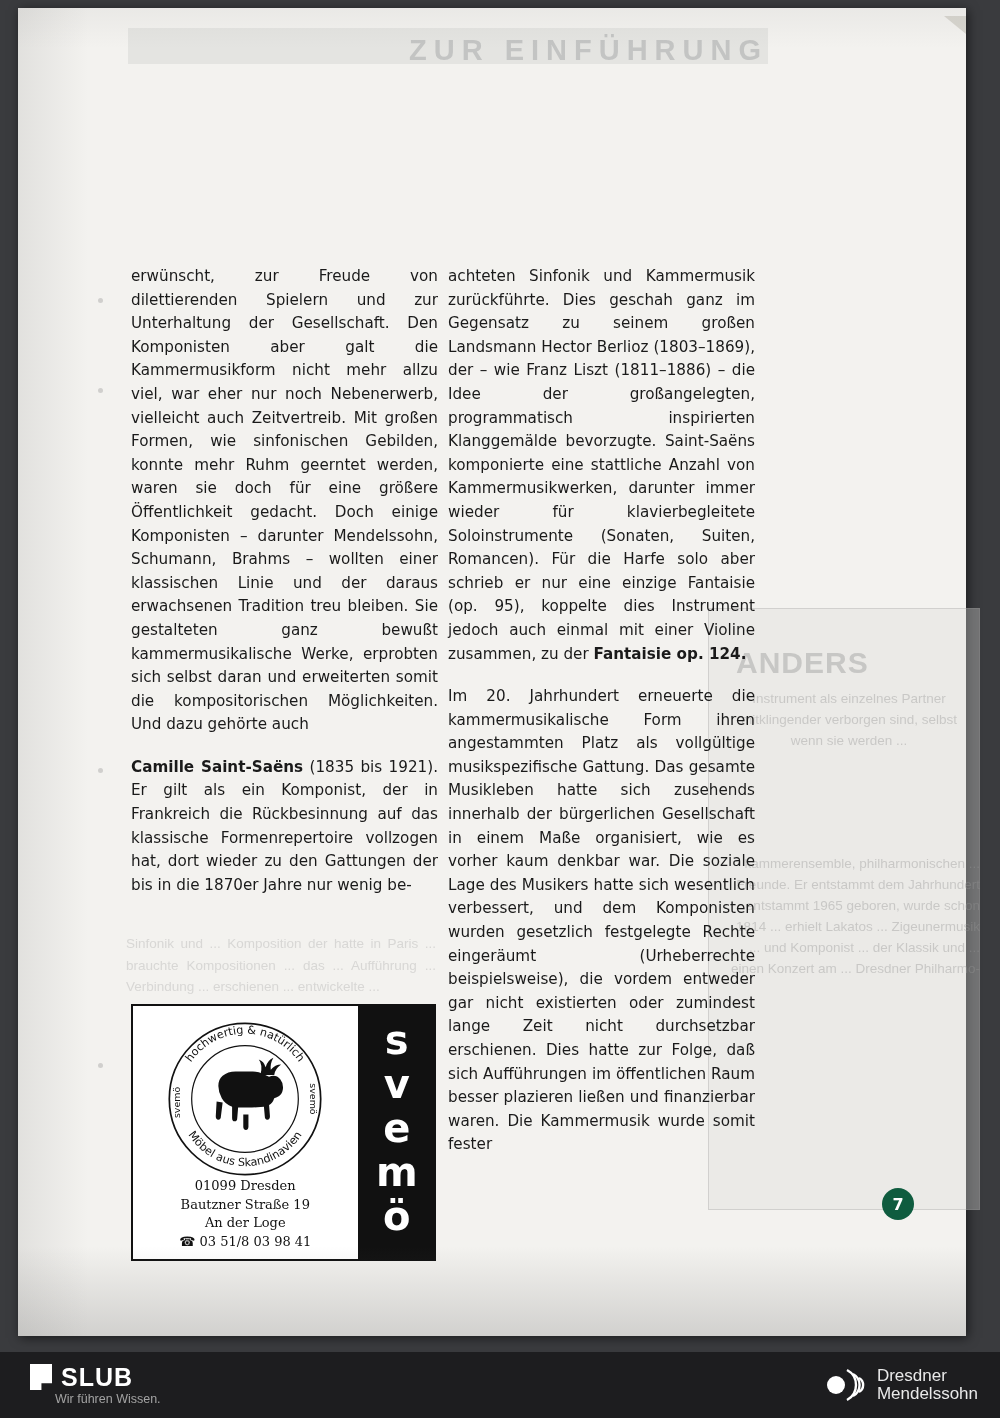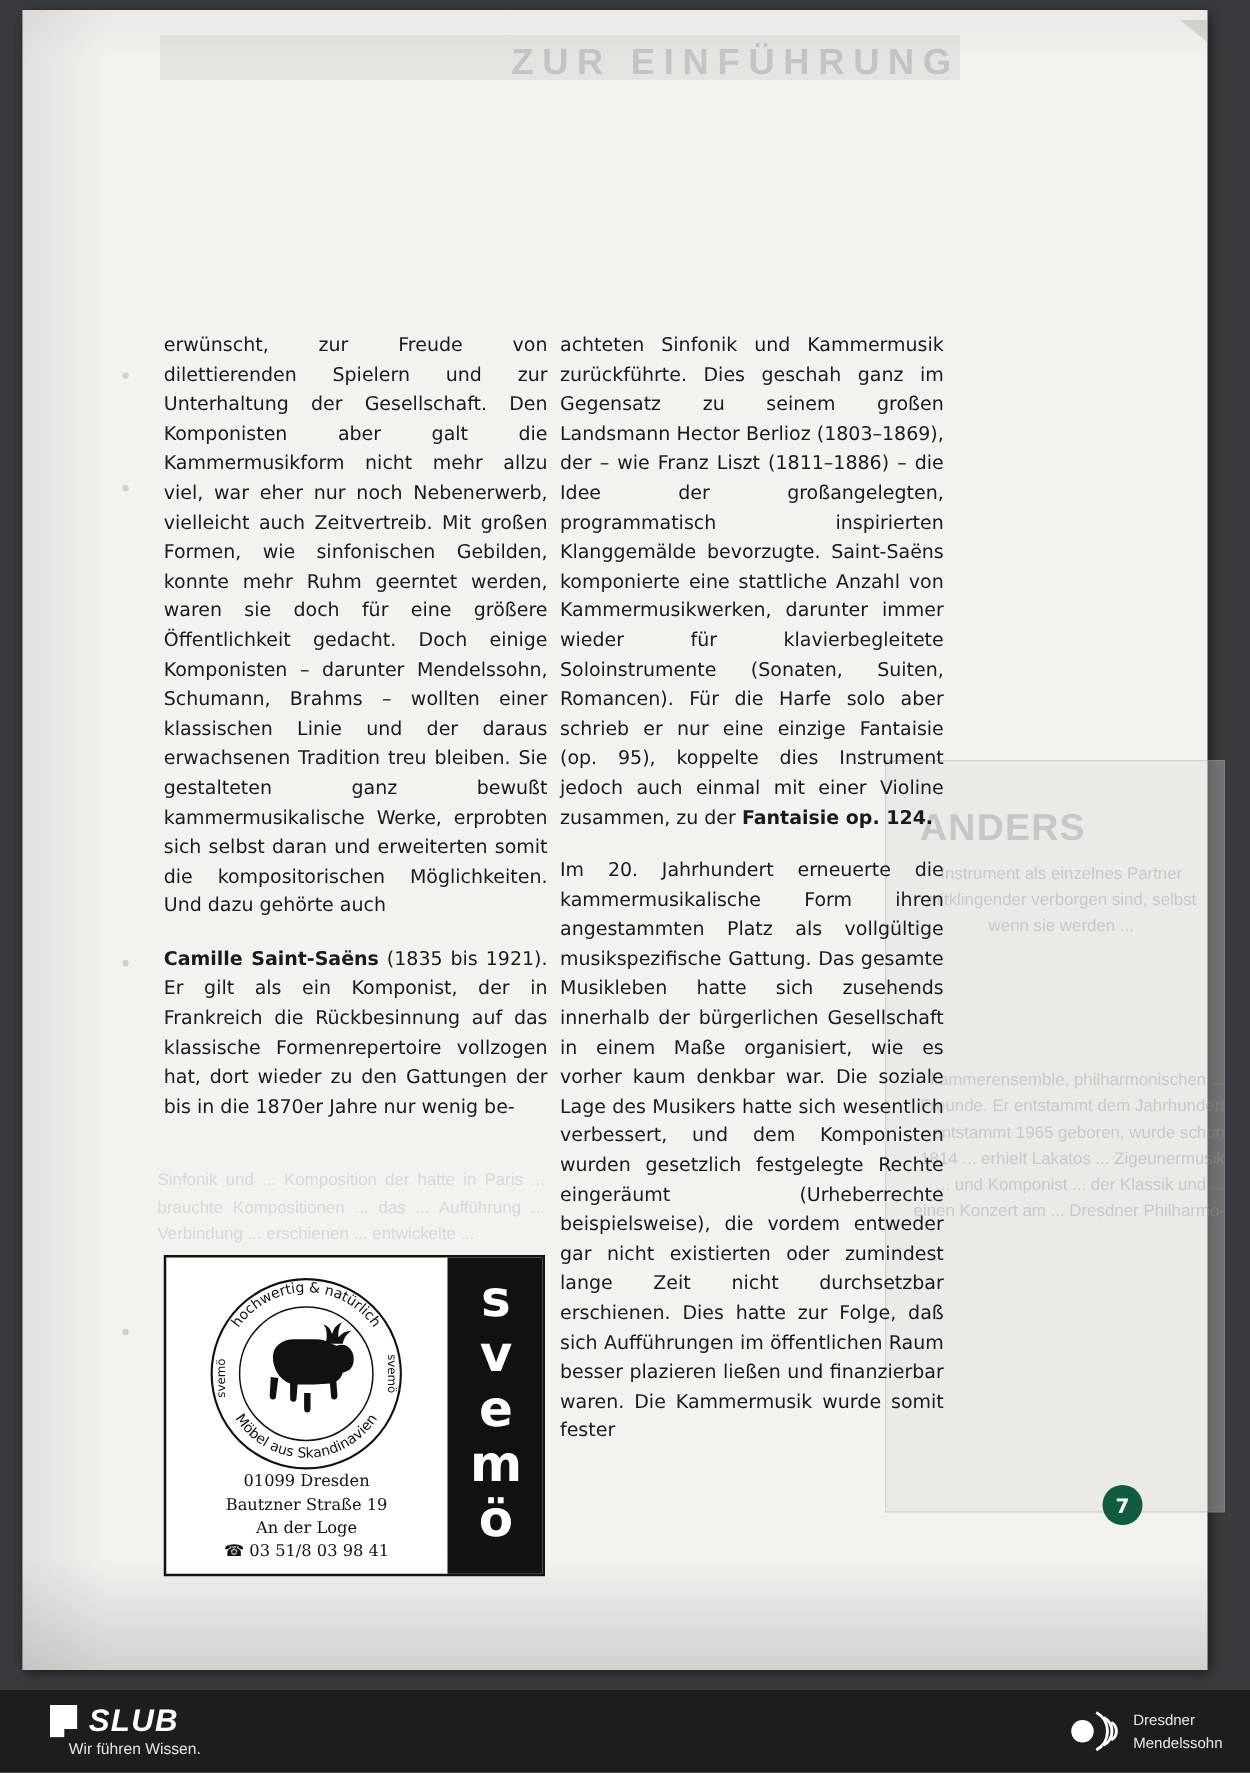--- a/index.html
+++ b/index.html
@@ -221,60 +221,59 @@
     position: absolute;
     left: 0;
     top: 1352px;
     width: 1000px;
     height: 66px;
     background: #1d1d1f;
     color: #fff;
   }
   #slub {
     position: absolute;
-    left: 40px;
+    left: 30px;
     top: 12px;
     display: flex;
     align-items: flex-end;
-    font-style: italic;
   }
   #slub-mark {
     width: 22px;
     height: 26px;
     background: #fff;
     margin-right: 9px;
     clip-path: polygon(0 0, 100% 0, 100% 74%, 52% 74%, 52% 100%, 0 100%);
   }
   #slub-name {
     font-family: "Liberation Sans", sans-serif;
     font-size: 25px;
     font-weight: 700;
     letter-spacing: 1px;
     line-height: 25px;
   }
   #slub-tag {
     position: absolute;
     left: 55px;
     top: 40px;
     font-size: 12.5px;
-    color: #e5e5e5;
+    color: #a3a3a3;
   }
   #dp {
     position: absolute;
     right: 22px;
     top: 14px;
     display: flex;
     align-items: center;
   }
   #dp-logo {
     width: 44px; height: 38px;
     margin-right: 10px;
   }
   #dp-text {
-    font-size: 12px;
+    font-size: 17px;
     line-height: 18px;
     color: #e9e9e9;
   }
 </style>
 </head>
 <body>
 
 <div id="scan">
 
   <div id="page">

